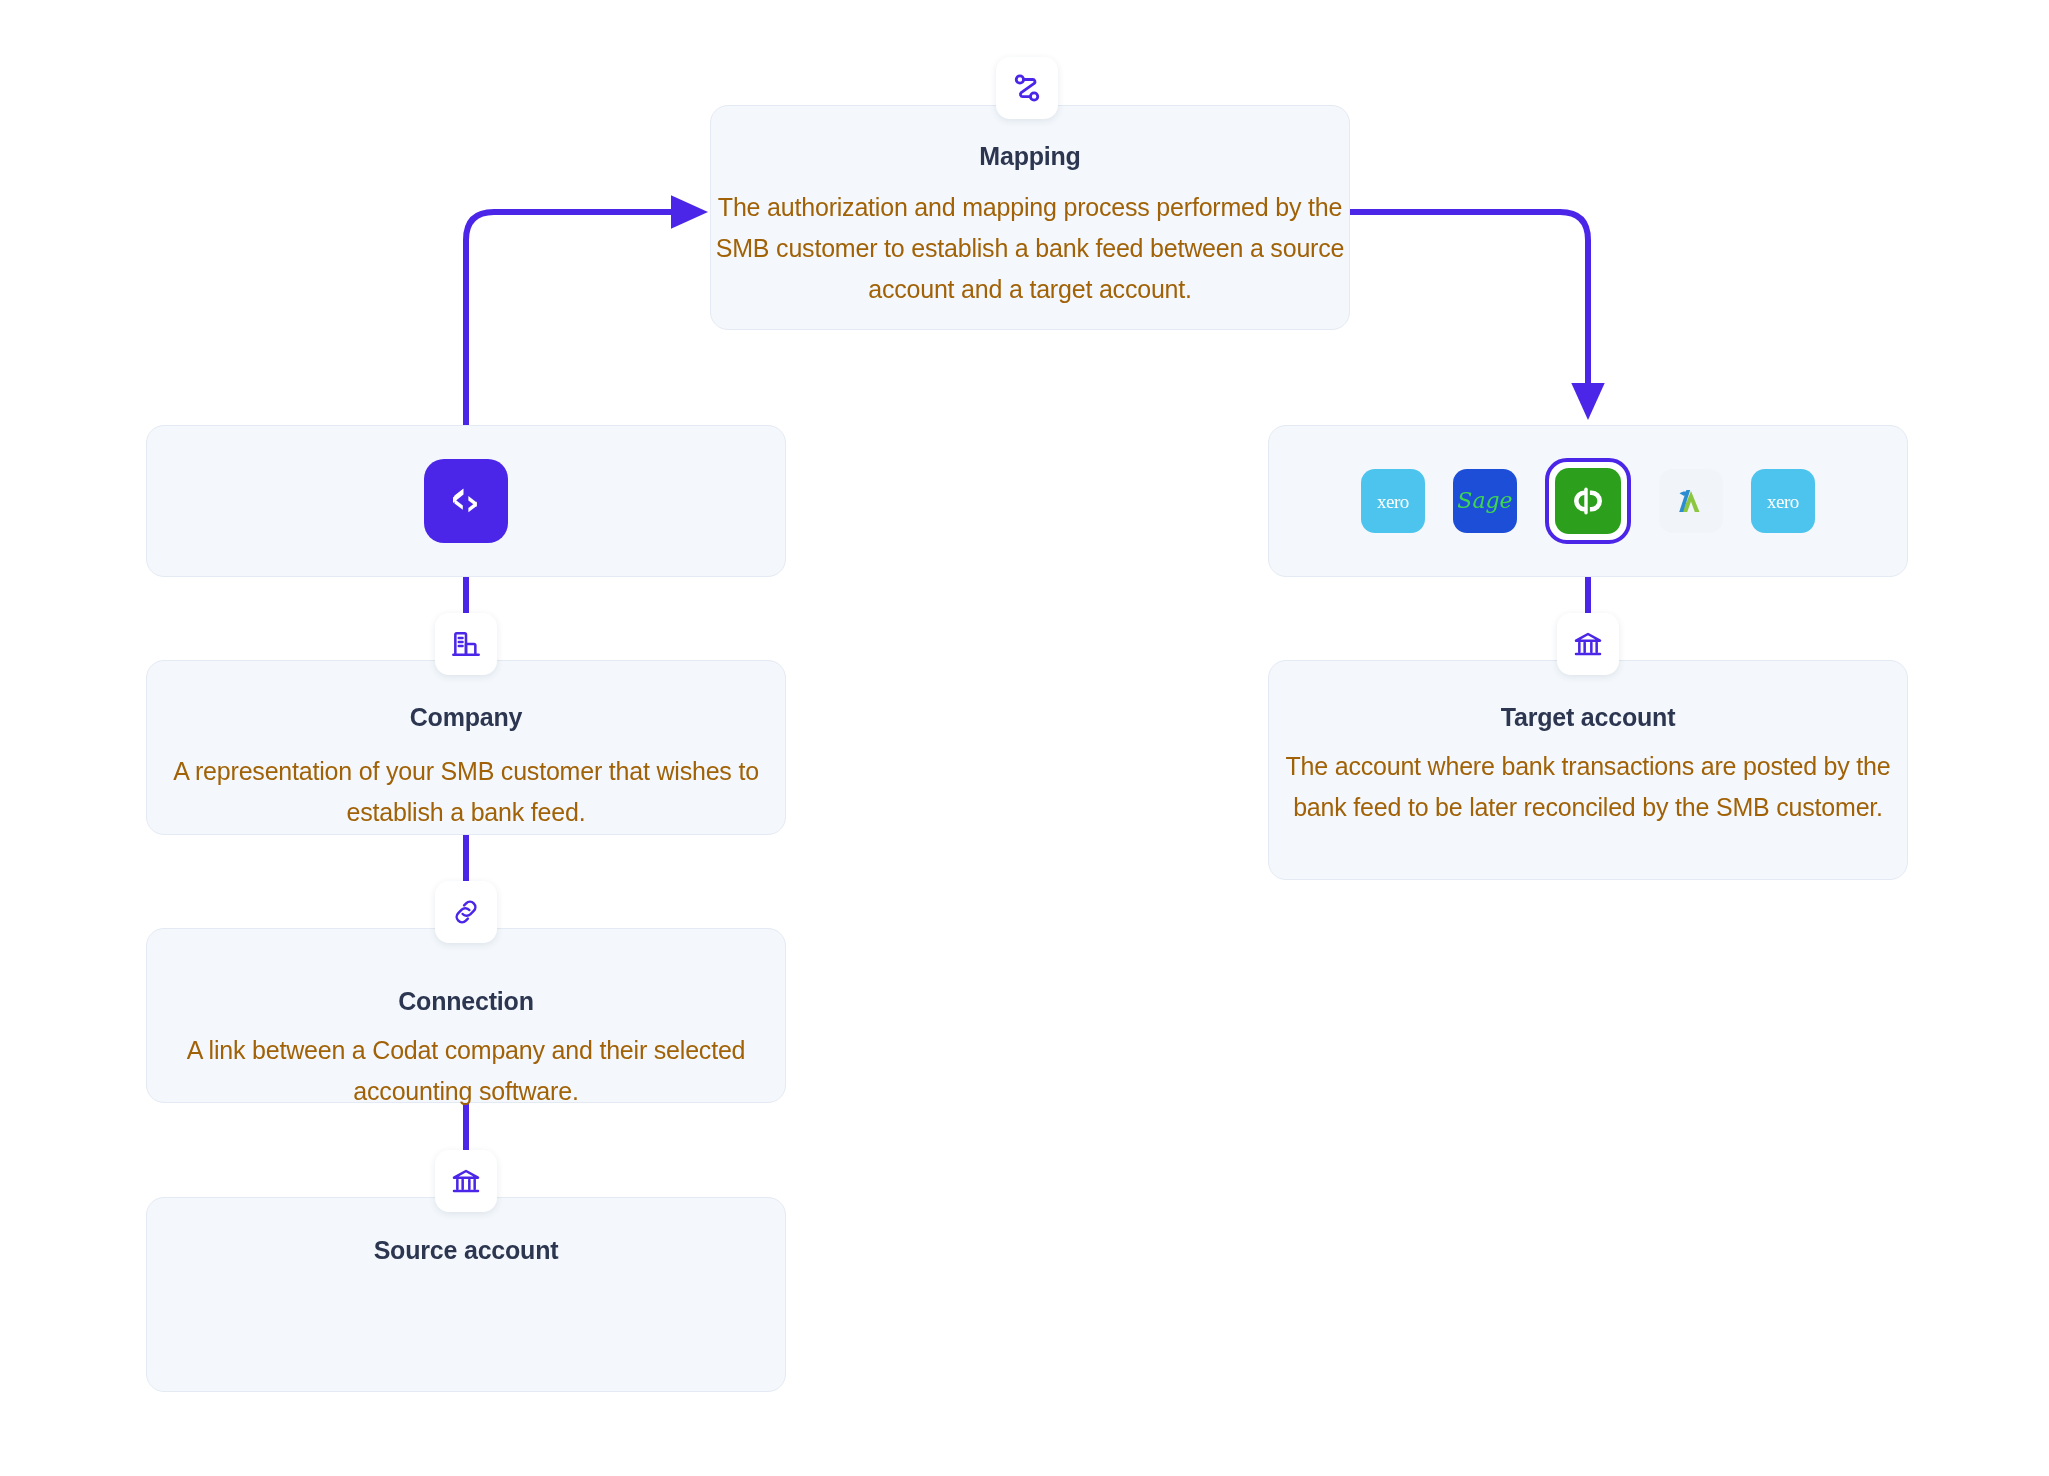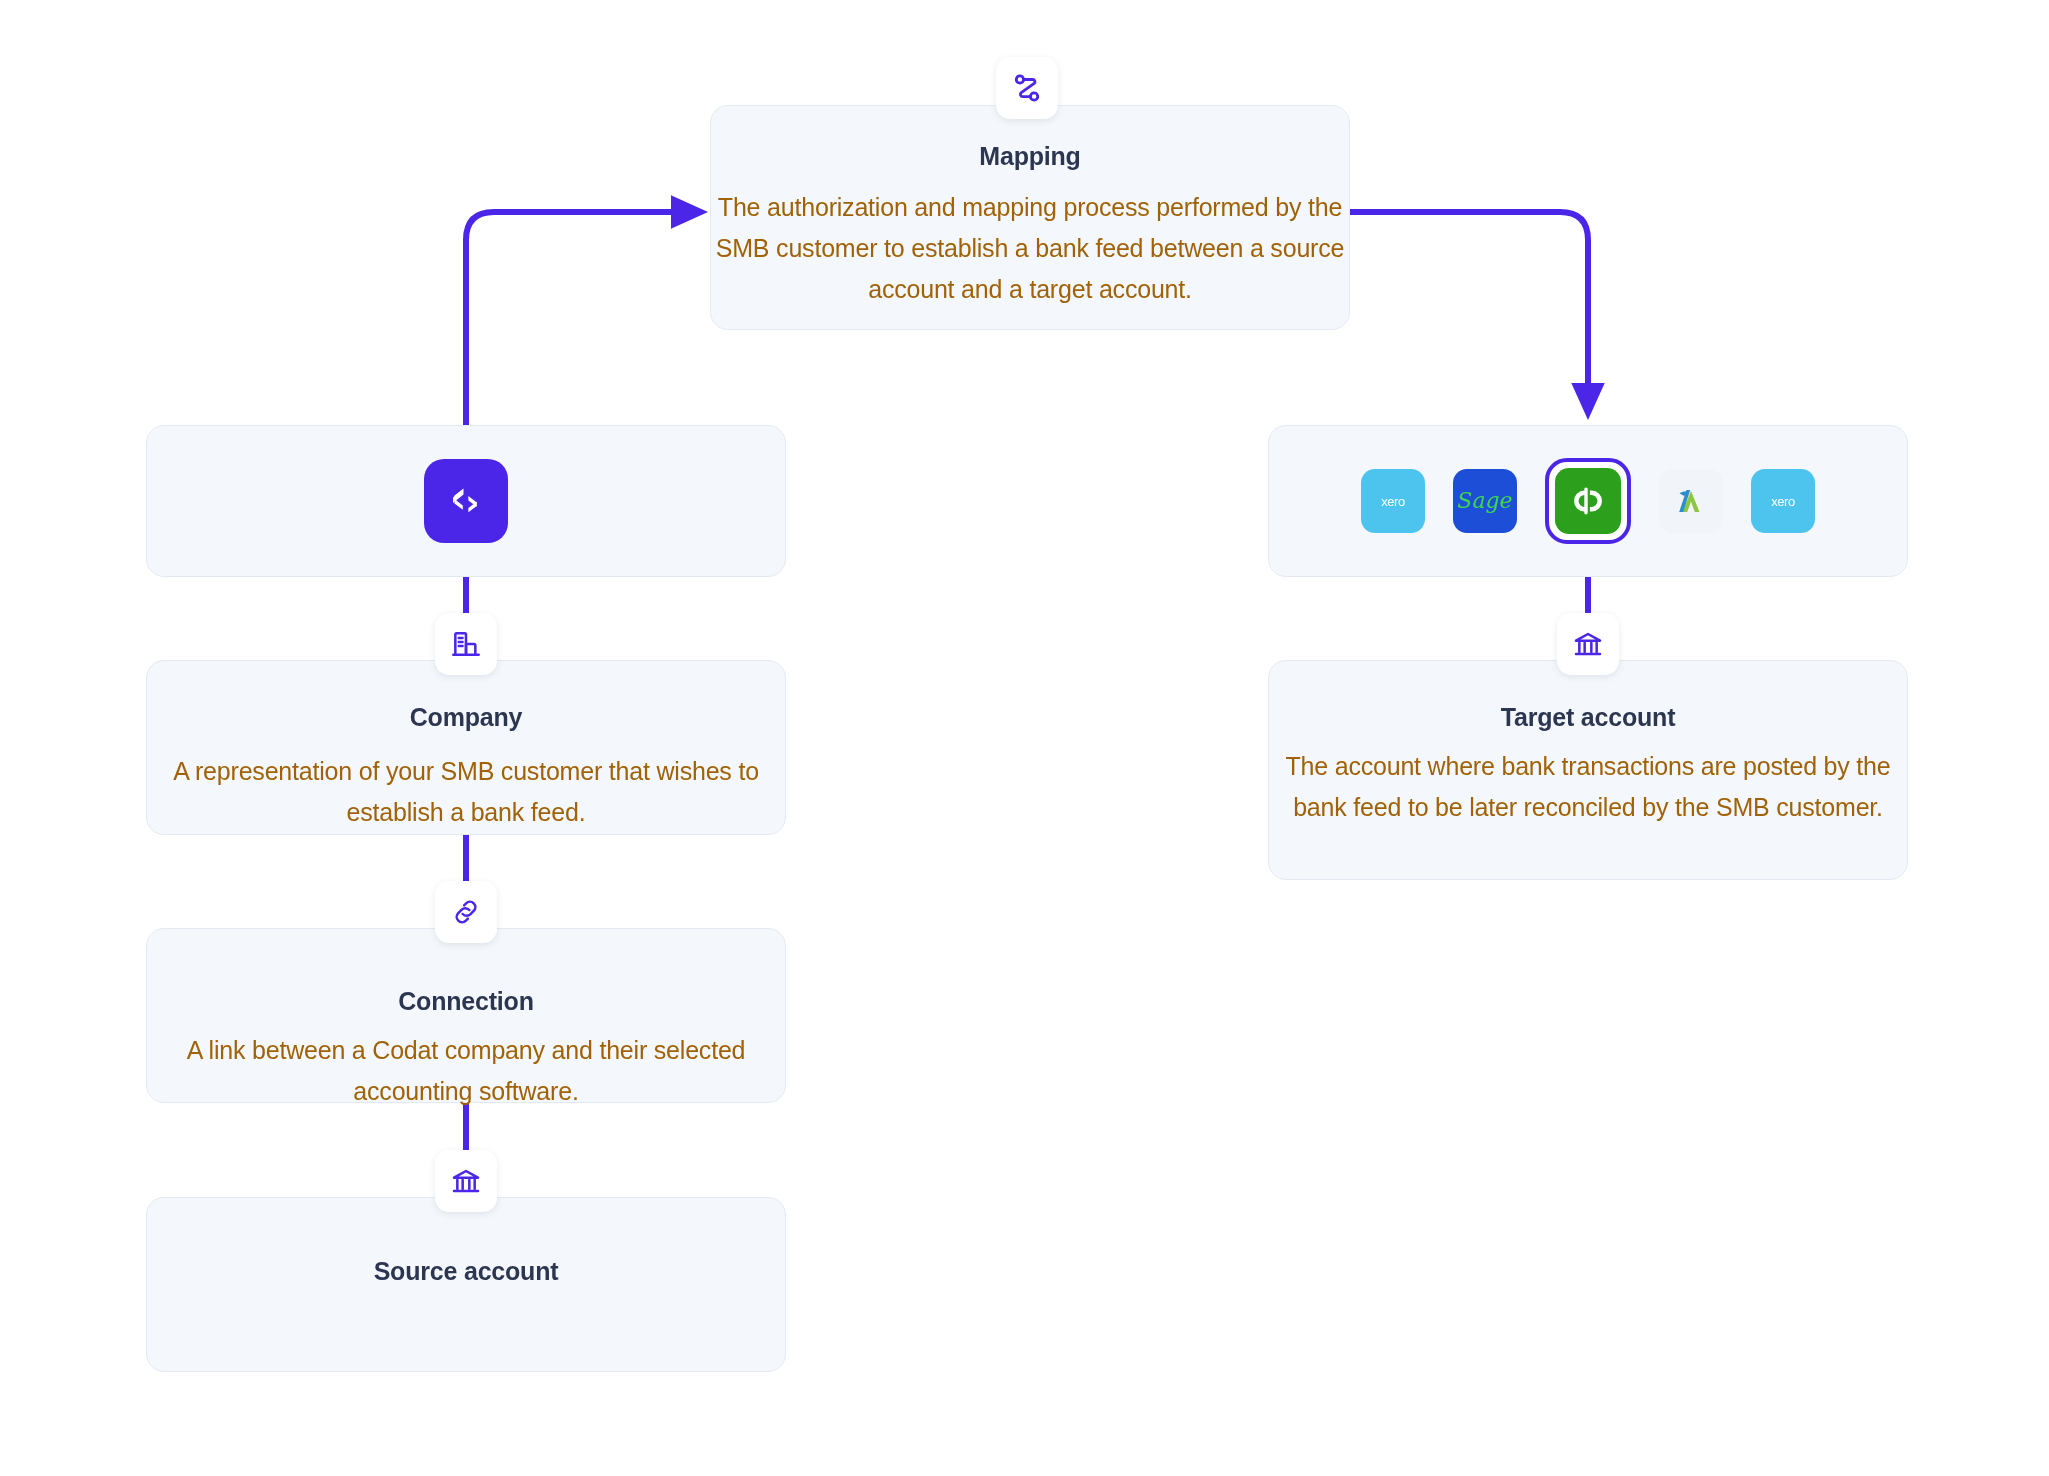--- a/index.html
+++ b/index.html
@@ -110,22 +110,22 @@
     height: 175px;
     padding-top: 58px;
   }
   #card-connection .card-desc { margin-top: 14px; }
 
   
   #card-source {
     left: 146px;
     top: 1197px;
     width: 640px;
-    height: 175px;
-    padding-top: 59px;
+    height: 195px;
+    padding-top: 38px;
   }
   #card-source .card-desc { margin-top: 14px; }
 
   
   #card-target {
     left: 1268px;
     top: 660px;
     width: 640px;
     height: 220px;
     padding-top: 42px;
@@ -198,22 +198,22 @@
   .logo-qb {
     width: 66px;
     height: 66px;
     border-radius: 14px;
     background: #2CA01C;
     display: flex;
     align-items: center;
     justify-content: center;
   }
   .xero-text {
-    font-family: Liberation Sans, sans-serif;
-    font-size: 13px;
+    font-family: Liberation Serif, serif;
+    font-size: 19px;
     color: #ffffff;
     letter-spacing: -0.5px;
     line-height: 1;
   }
   .sage-text {
     font-family: "DejaVu Serif", serif;
     font-size: 22px;
     color: #3ED64E;
     line-height: 1;
     font-style: italic;

